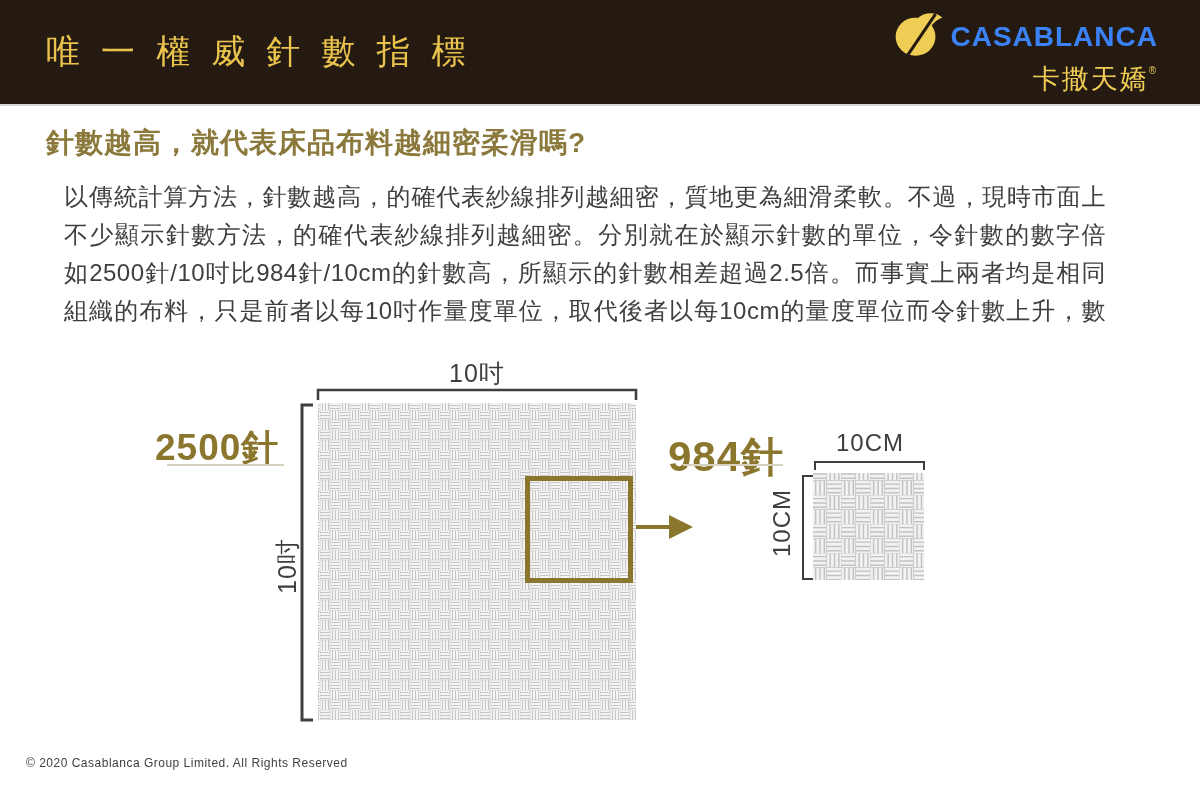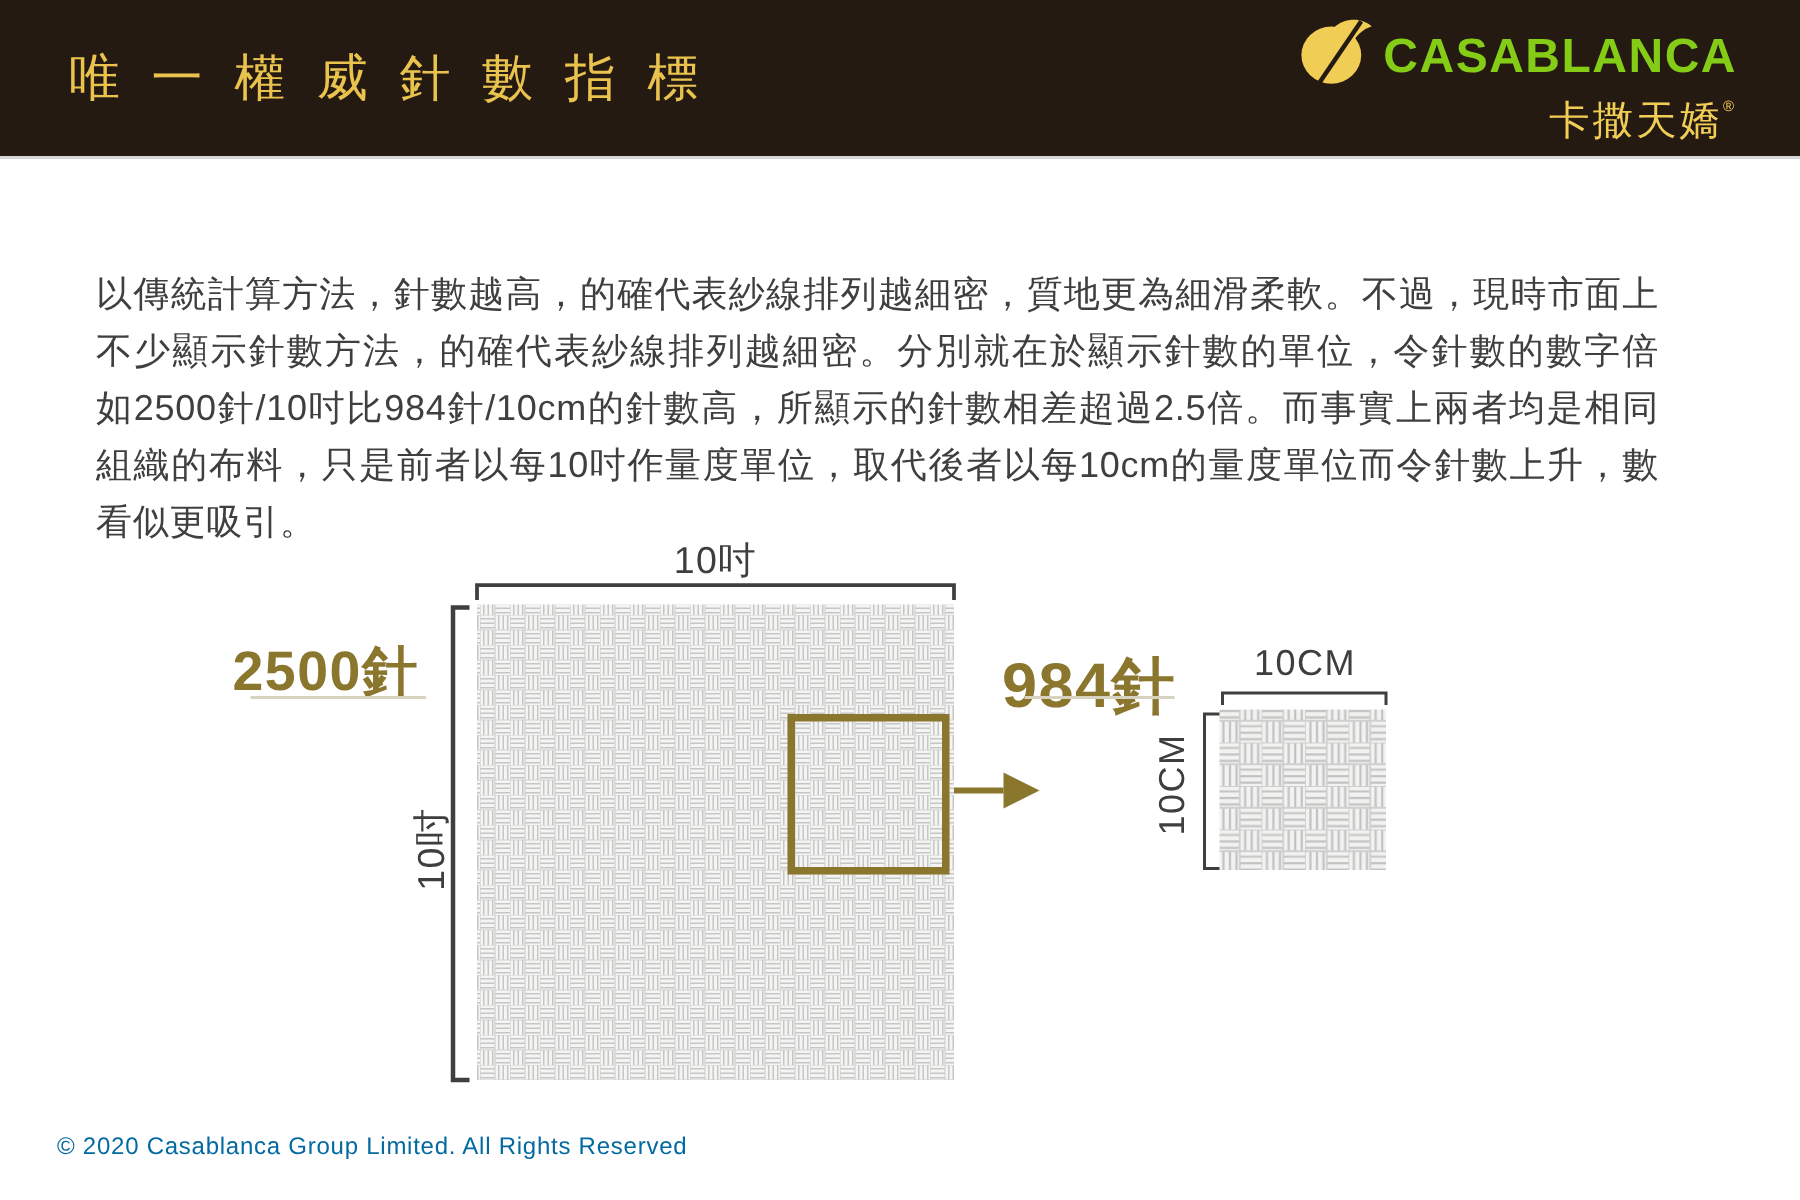--- a/index.html
+++ b/index.html
@@ -14,21 +14,21 @@
     display:flex;align-items:center;justify-content:space-between;
     box-sizing:border-box;padding:0 42px 0 46px;
   }
   .header-title{
     color:#e9c34d;font-size:34px;font-weight:500;
     letter-spacing:0.62em;white-space:nowrap;
   }
   .logo{display:flex;flex-direction:column;align-items:flex-end;}
   .logo-row{display:flex;align-items:center;gap:5px;}
   .logo-brand{
-    color:#84cc16;font-size:32px;font-weight:600;letter-spacing:1px;line-height:1;
+    color:#3b82f6;font-size:28px;font-weight:600;letter-spacing:1px;line-height:1;
   }
   .logo-cn{
     color:#f0cd55;font-size:27px;font-weight:400;letter-spacing:2px;line-height:1;
     margin-top:3px;
   }
   .logo-reg{font-size:10px;vertical-align:top;color:#f0cd55;}
   
   .heading{
     position:absolute;left:46px;top:124px;width:1100px;
     color:#8a793b;font-size:28px;font-weight:700;letter-spacing:1px;
@@ -47,21 +47,21 @@
     text-align:center;
   }
   .dim-label.rot{transform:rotate(-90deg);}
   .stitch-label{
     position:absolute;color:#8b762e;font-weight:700;text-align:left;
     letter-spacing:1px;
   }
   .stitch-underline{position:absolute;height:2px;background:#d8d2c0;}
   
   .copyright{
-    position:absolute;left:38px;top:756px;color:#0369a1;font-size:16px;
+    position:absolute;left:26px;top:756px;color:#404040;font-size:12px;
     letter-spacing:0.5px;
   }
 </style>
 </head>
 <body>
 
 <div class="slide">
 
   <div class="header">
     <div class="header-title">唯一權威針數指標</div>
@@ -76,27 +76,27 @@
           </svg>
         </span>
         <span class="logo-brand">CASABLANCA</span>
       </div>
       <div class="logo-cn">
         <span>卡撒天嬌</span><span class="logo-reg">®</span>
       </div>
     </div>
   </div>
 
+  <div class="heading">針數越高，就代表床品布料越細密柔滑嗎?</div>
 
   <div class="paragraph">
     <div class="para-line fill">以傳統計算方法，針數越高，的確代表紗線排列越細密，質地更為細滑柔軟。不過，現時市面上有</div>
     <div class="para-line fill">不少顯示針數方法，的確代表紗線排列越細密。分別就在於顯示針數的單位，令針數的數字倍增。例</div>
     <div class="para-line fill">如2500針/10吋比984針/10cm的針數高，所顯示的針數相差超過2.5倍。而事實上兩者均是相同紗線</div>
     <div class="para-line fill">組織的布料，只是前者以每10吋作量度單位，取代後者以每10cm的量度單位而令針數上升，數字能</div>
-    <div class="para-line">看似更吸引。</div>
   </div>
 
   <svg class="diagram-svg" width="1200" height="400" viewBox="0 0 1200 400">
     <defs>
       <pattern id="bw1" width="20" height="20" patternUnits="userSpaceOnUse">
         <rect width="20" height="20" fill="#f4f4f3"></rect>
         <g stroke="#c6c6c6" stroke-width="1">
           <path d="M0 2.5 H10 M0 5.5 H10 M0 8.5 H10"></path>
           <path d="M12.5 0 V10 M15.5 0 V10 M18.5 0 V10"></path>
           <path d="M2.5 10 V20 M5.5 10 V20 M8.5 10 V20"></path>

